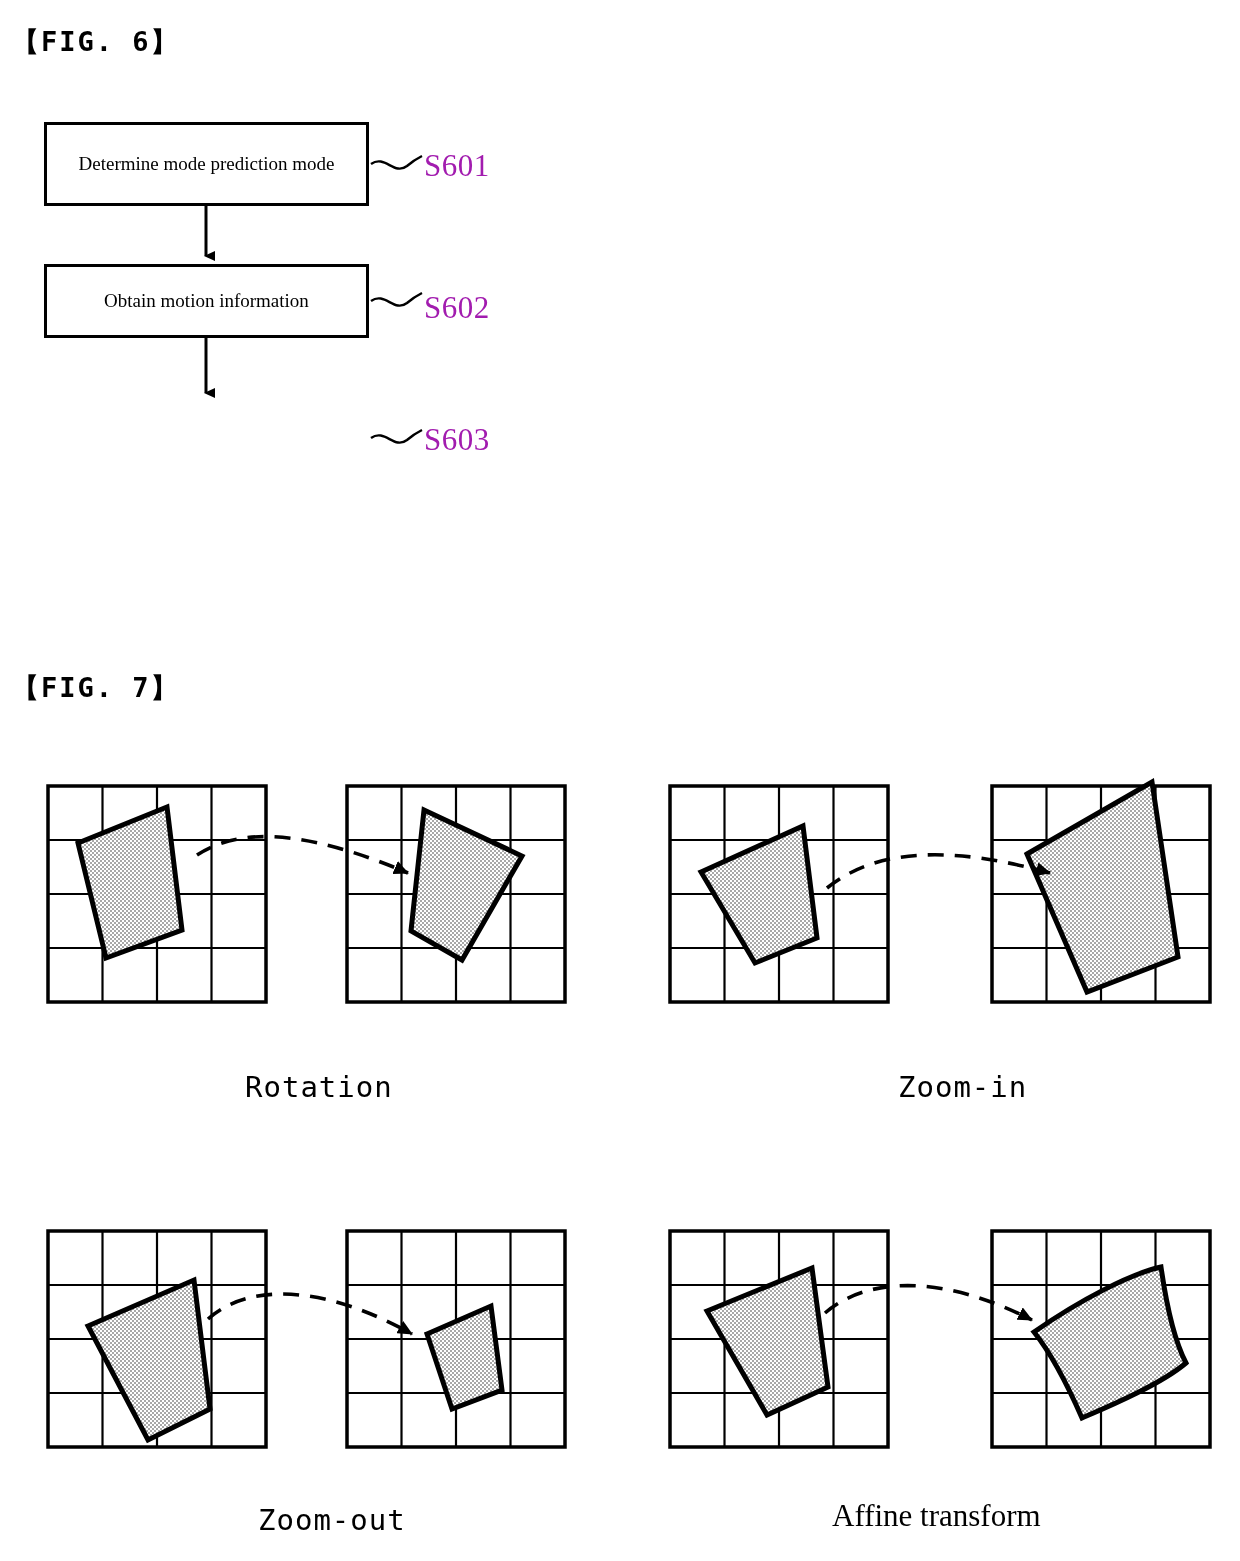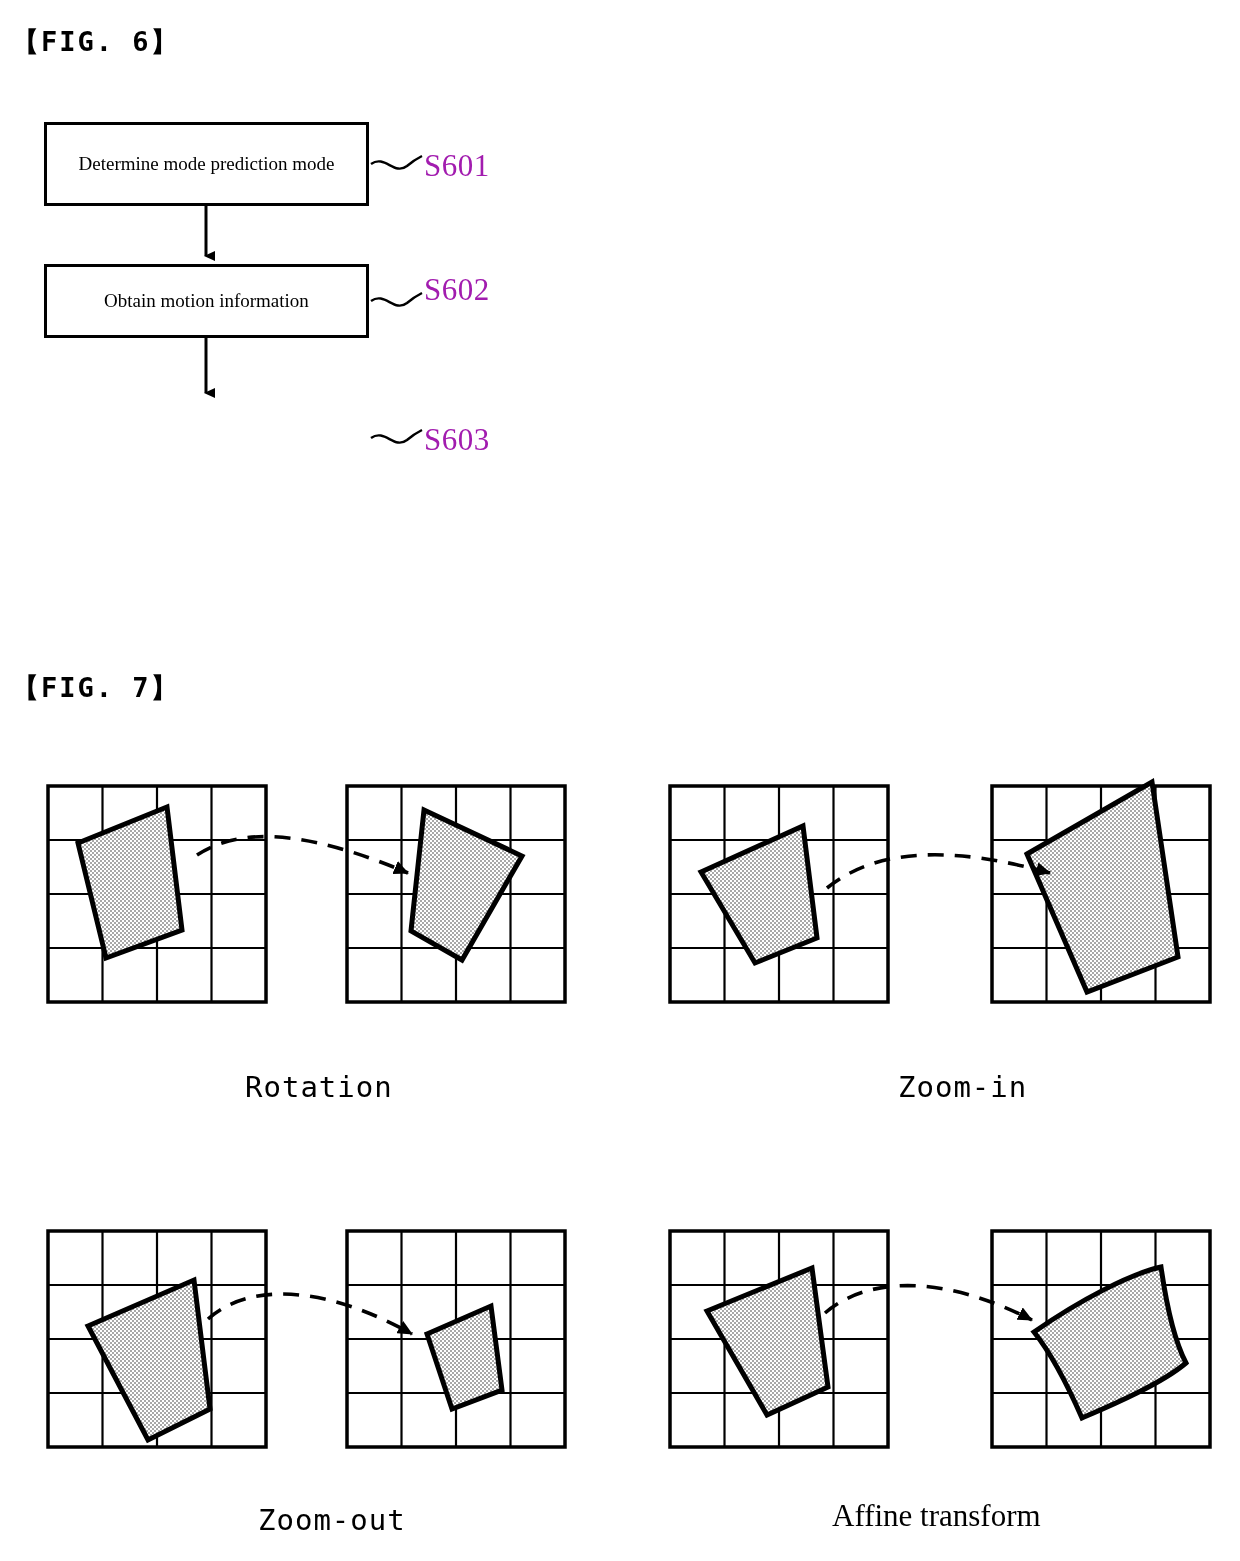--- a/index.html
+++ b/index.html
@@ -57,21 +57,21 @@
 
   .step-label {
     position: absolute;
     font-family: "Liberation Serif", serif;
     font-size: 31px;
     letter-spacing: 0.5px;
     color: #a21caf;
     white-space: nowrap;
   }
   #label-s601 { left: 424px; top: 140px; }
-  #label-s602 { left: 424px; top: 264px; }
+  #label-s602 { left: 424px; top: 282px; }
   #label-s603 { left: 424px; top: 414px; }
 
   
   #fig7 {
     position: absolute;
     left: 0; top: 640px;
     width: 1240px; height: 921px;
   }
 
   .panel-caption {

